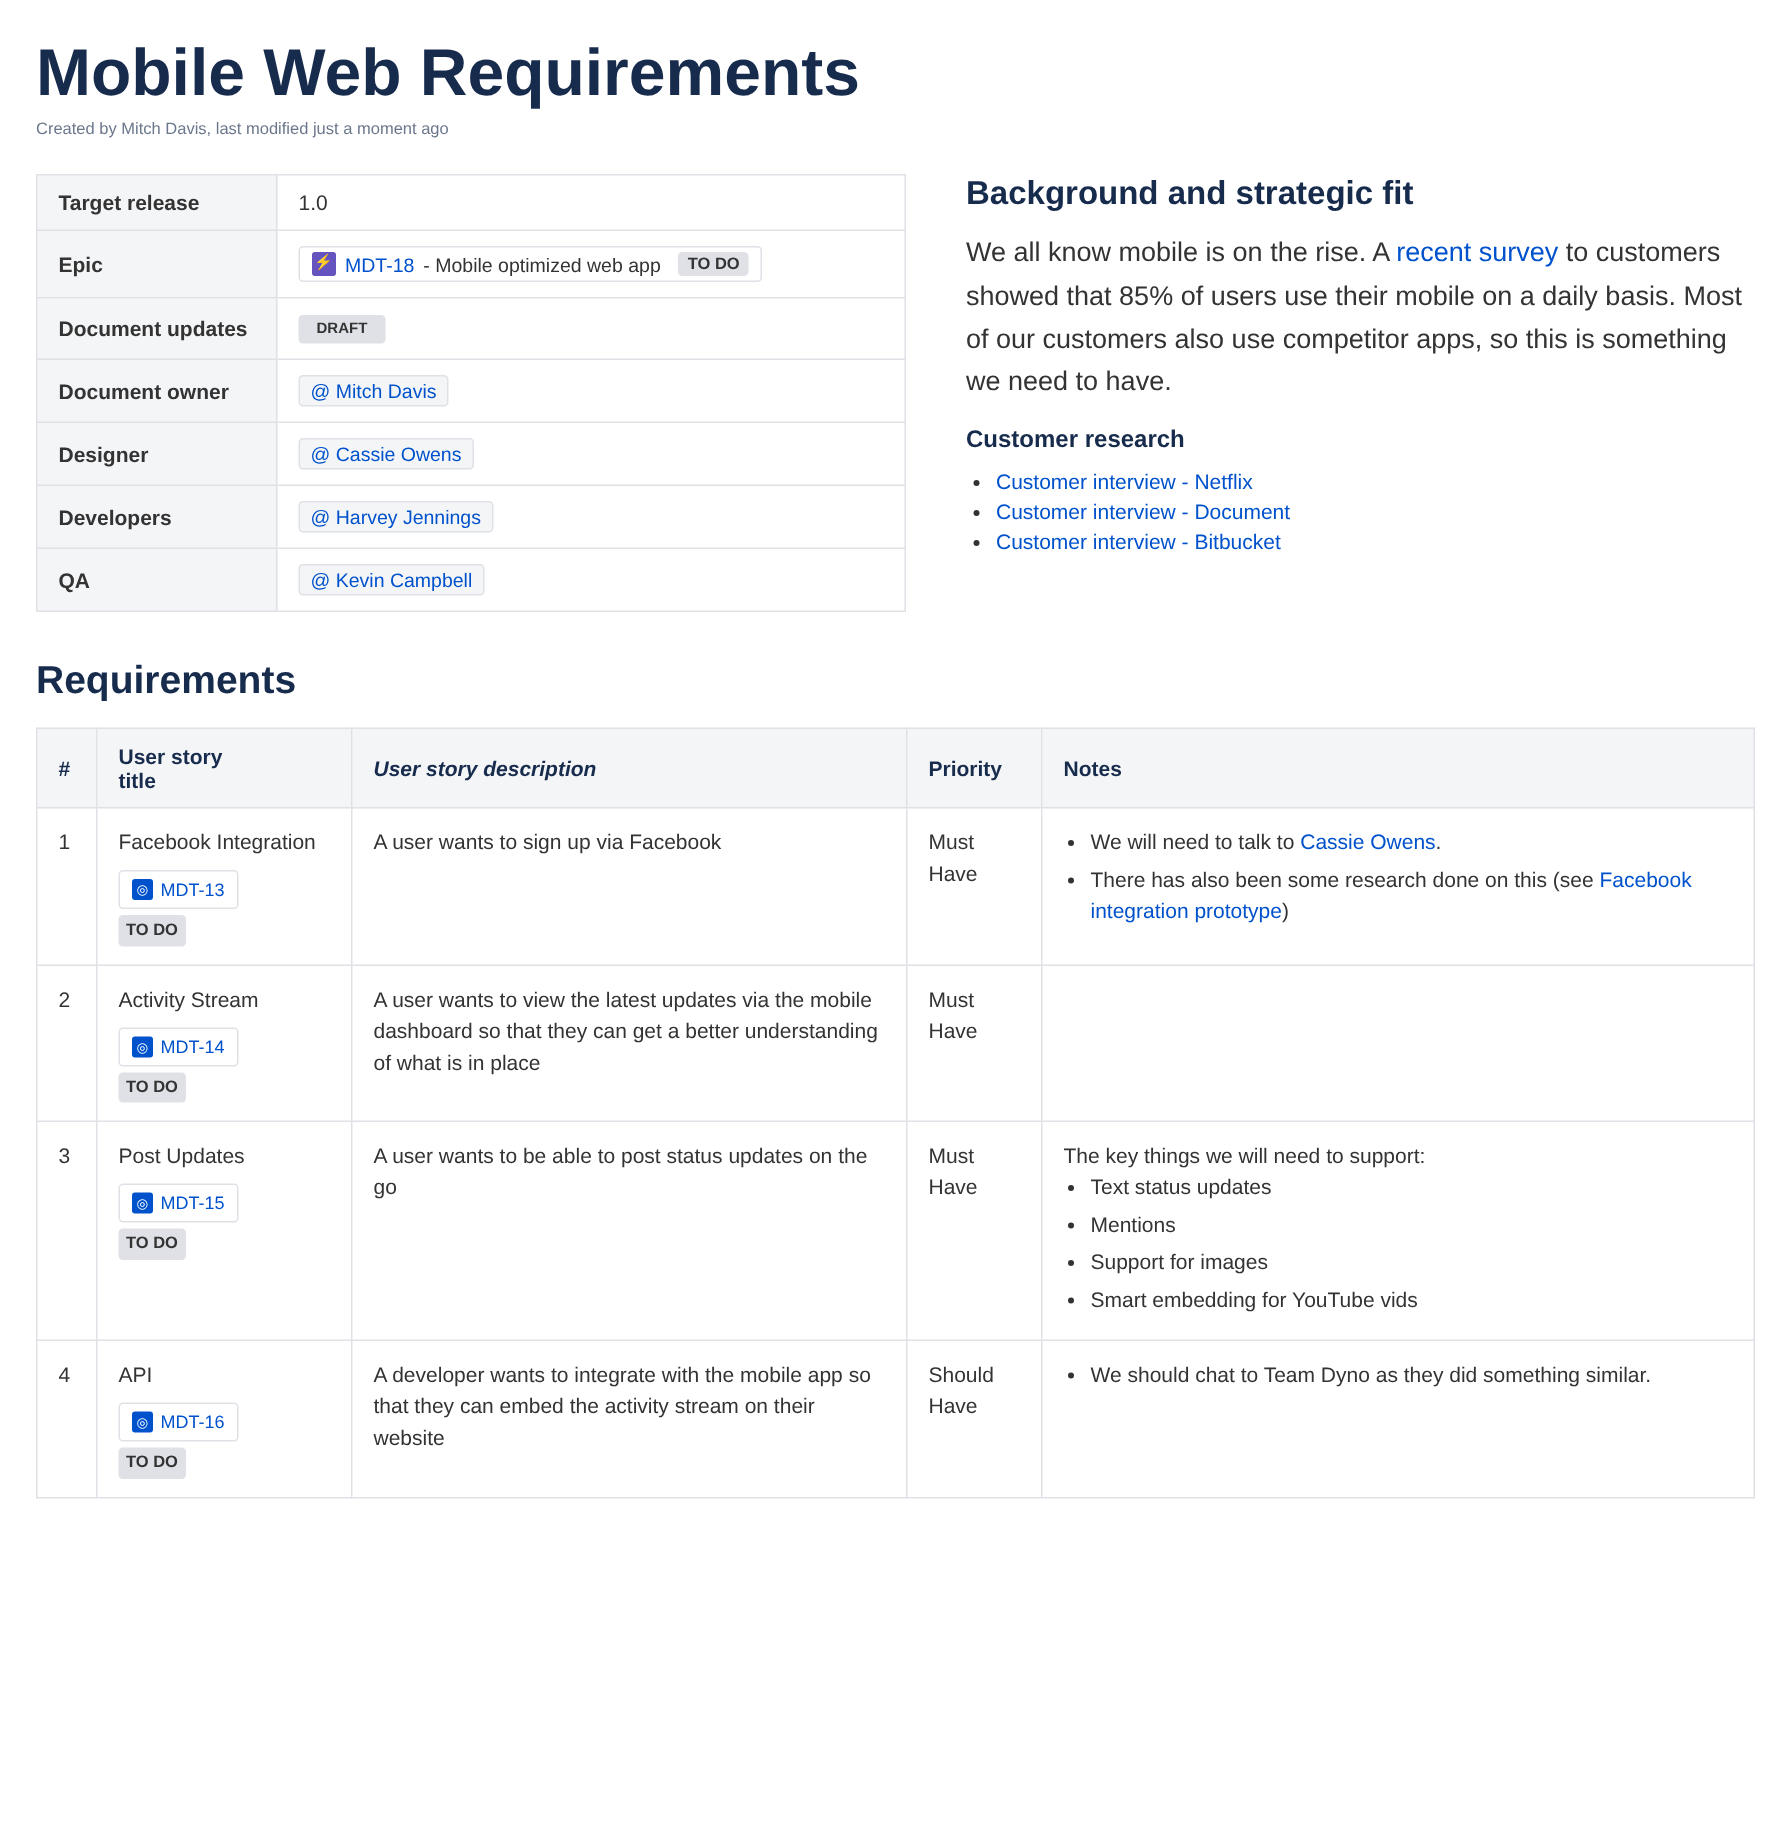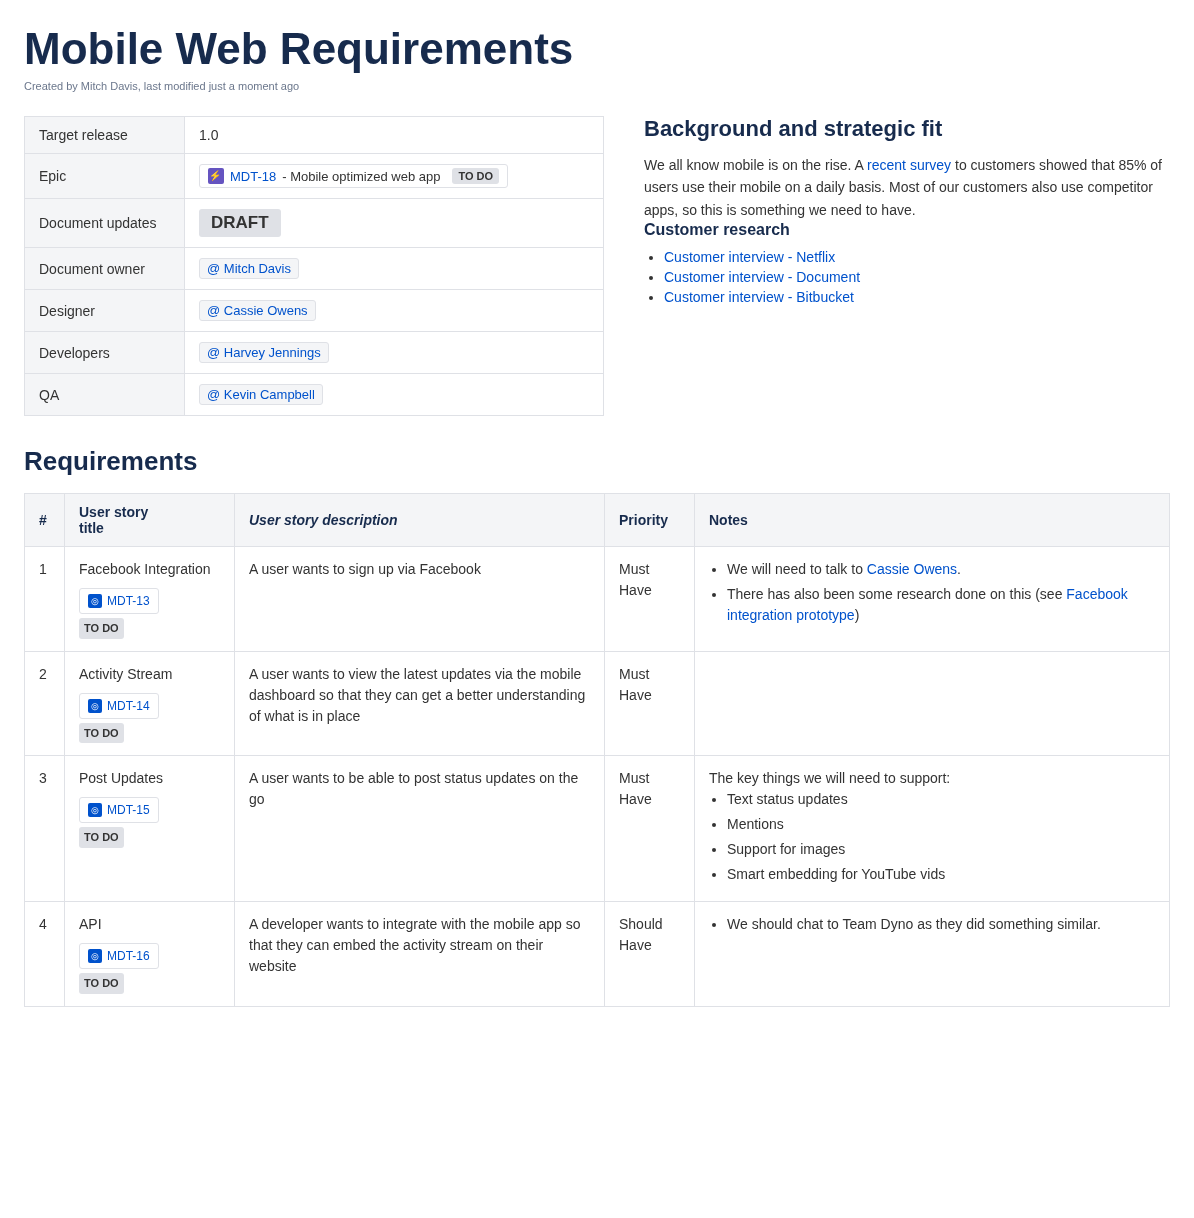--- a/index.html
+++ b/index.html
@@ -35,38 +35,39 @@
       border-collapse: collapse;
       width: 100%;
       border: 1px solid #dfe1e6;
     }
     .info-table td {
       padding: 10px 14px;
       border: 1px solid #dfe1e6;
       vertical-align: middle;
     }
     .info-table td:first-child {
-      font-weight: 400;
+      font-weight: 700;
       background: #f4f5f7;
       width: 160px;
       white-space: nowrap;
     }
     .right-section {
       flex: 1;
     }
     .right-section h2 {
       font-size: 22px;
       font-weight: 600;
       color: #172b4d;
       margin-bottom: 12px;
     }
     .right-section p {
-      font-size: 14px;
+      font-size: 18px;
       line-height: 1.6;
       color: #333;
+      margin-bottom: 16px;
     }
     .right-section h3 {
       font-size: 16px;
       font-weight: 700;
       color: #172b4d;
       margin-bottom: 10px;
     }
     .right-section ul {
       list-style: disc;
       padding-left: 20px;
@@ -103,21 +104,21 @@
       font-size: 11px;
       font-weight: 700;
       padding: 2px 6px;
       border-radius: 3px;
       margin-left: 6px;
     }
     .draft-badge {
       display: inline-block;
       background: #dfe1e6;
       color: #333;
-      font-size: 17px;
+      font-size: 10px;
       font-weight: 600;
       padding: 4px 12px;
       border-radius: 3px;
     }
     .mention-badge {
       display: inline-flex;
       align-items: center;
       gap: 2px;
       border: 1px solid #dfe1e6;
       border-radius: 3px;

